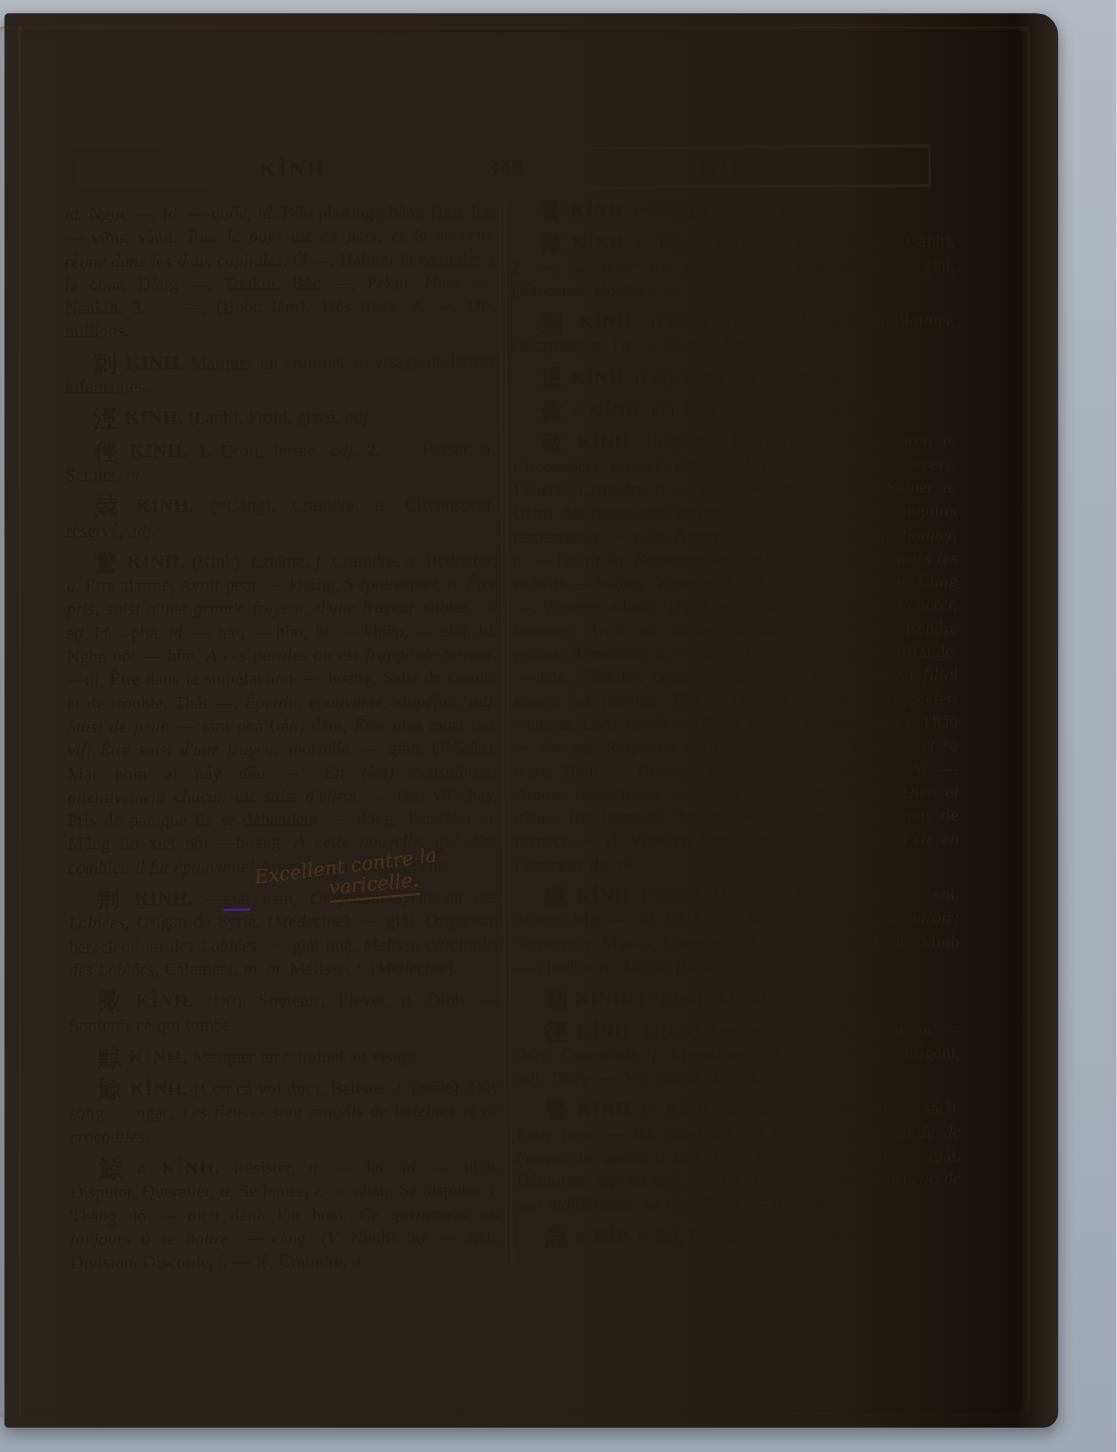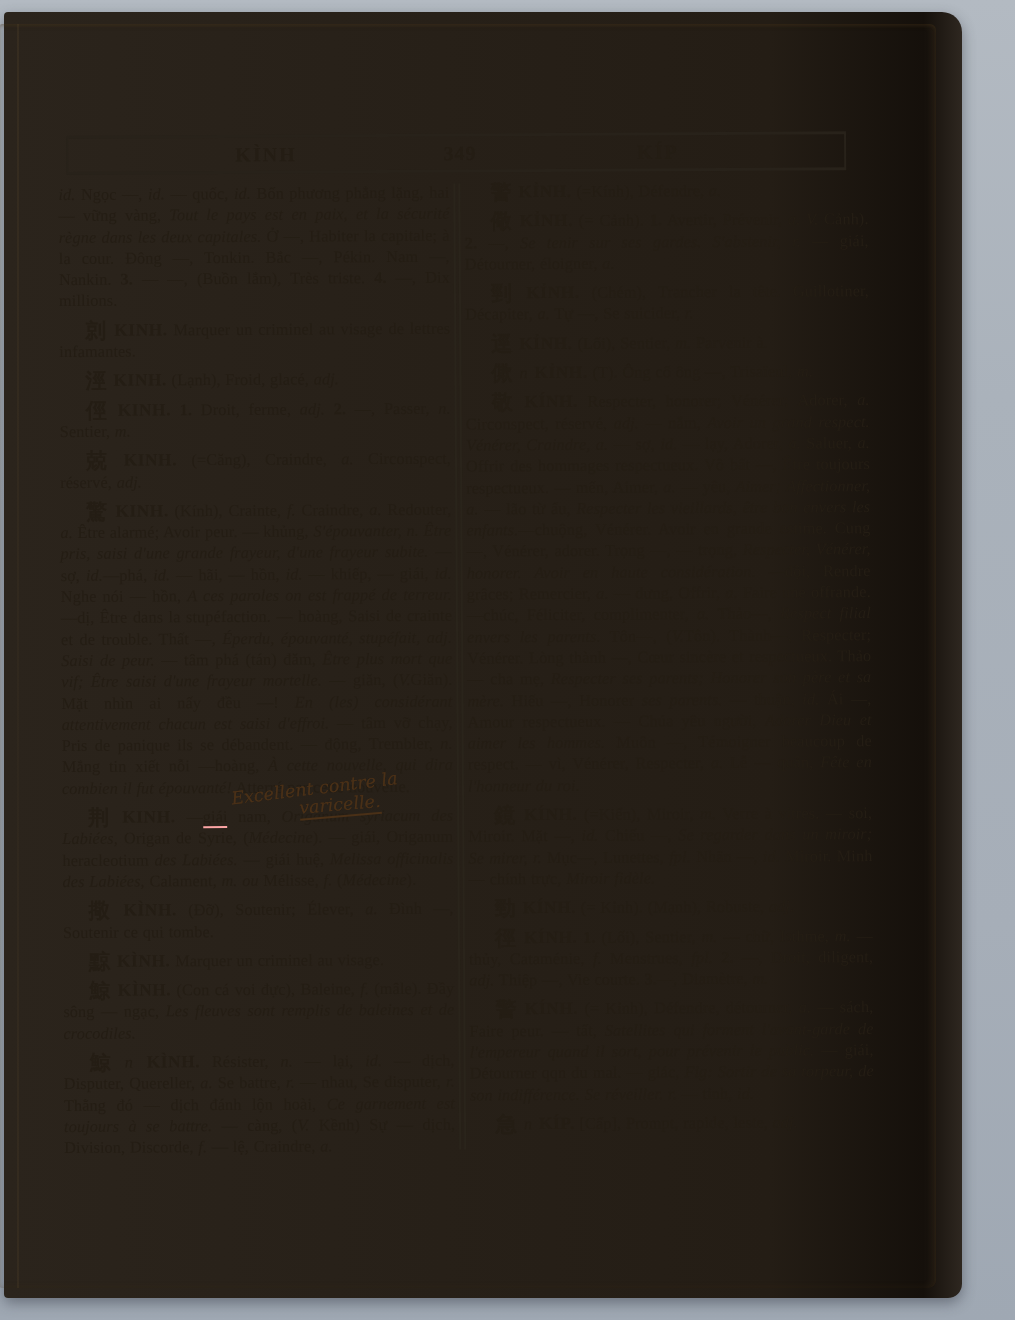--- a/index.html
+++ b/index.html
@@ -57,21 +57,21 @@
     text-align:justify;text-indent:26px;
     letter-spacing:0.1px;word-spacing:0.5px;
   }
   p.entry.cont{text-indent:0;}
   .glyph{
     font-size:21px;font-weight:bold;margin-right:7px;line-height:18px;
     vertical-align:-2px;letter-spacing:0;
   }
   .headword{font-size:17.3px;letter-spacing:0.6px;}
   .prefix{margin-right:2px;}
-  .ink-underline{border-bottom:2px solid #fca5a5;}
+  .ink-underline{border-bottom:2px solid #4c1d95;}
   .handwriting{
     position:absolute;left:232px;top:752px;width:220px;
     transform:rotate(-7deg);
     font-style:italic;color:#4a3017;font-size:17.5px;line-height:19px;
     font-family:"DejaVu Serif","Liberation Serif",serif;
     text-shadow:0 0 .6px rgba(74,48,23,.7);
   }
   .handwriting .l2{margin-left:66px;display:inline-block;transform:rotate(2deg);
     border-bottom:2px solid #4a3017;padding-bottom:1px;}
 </style>

